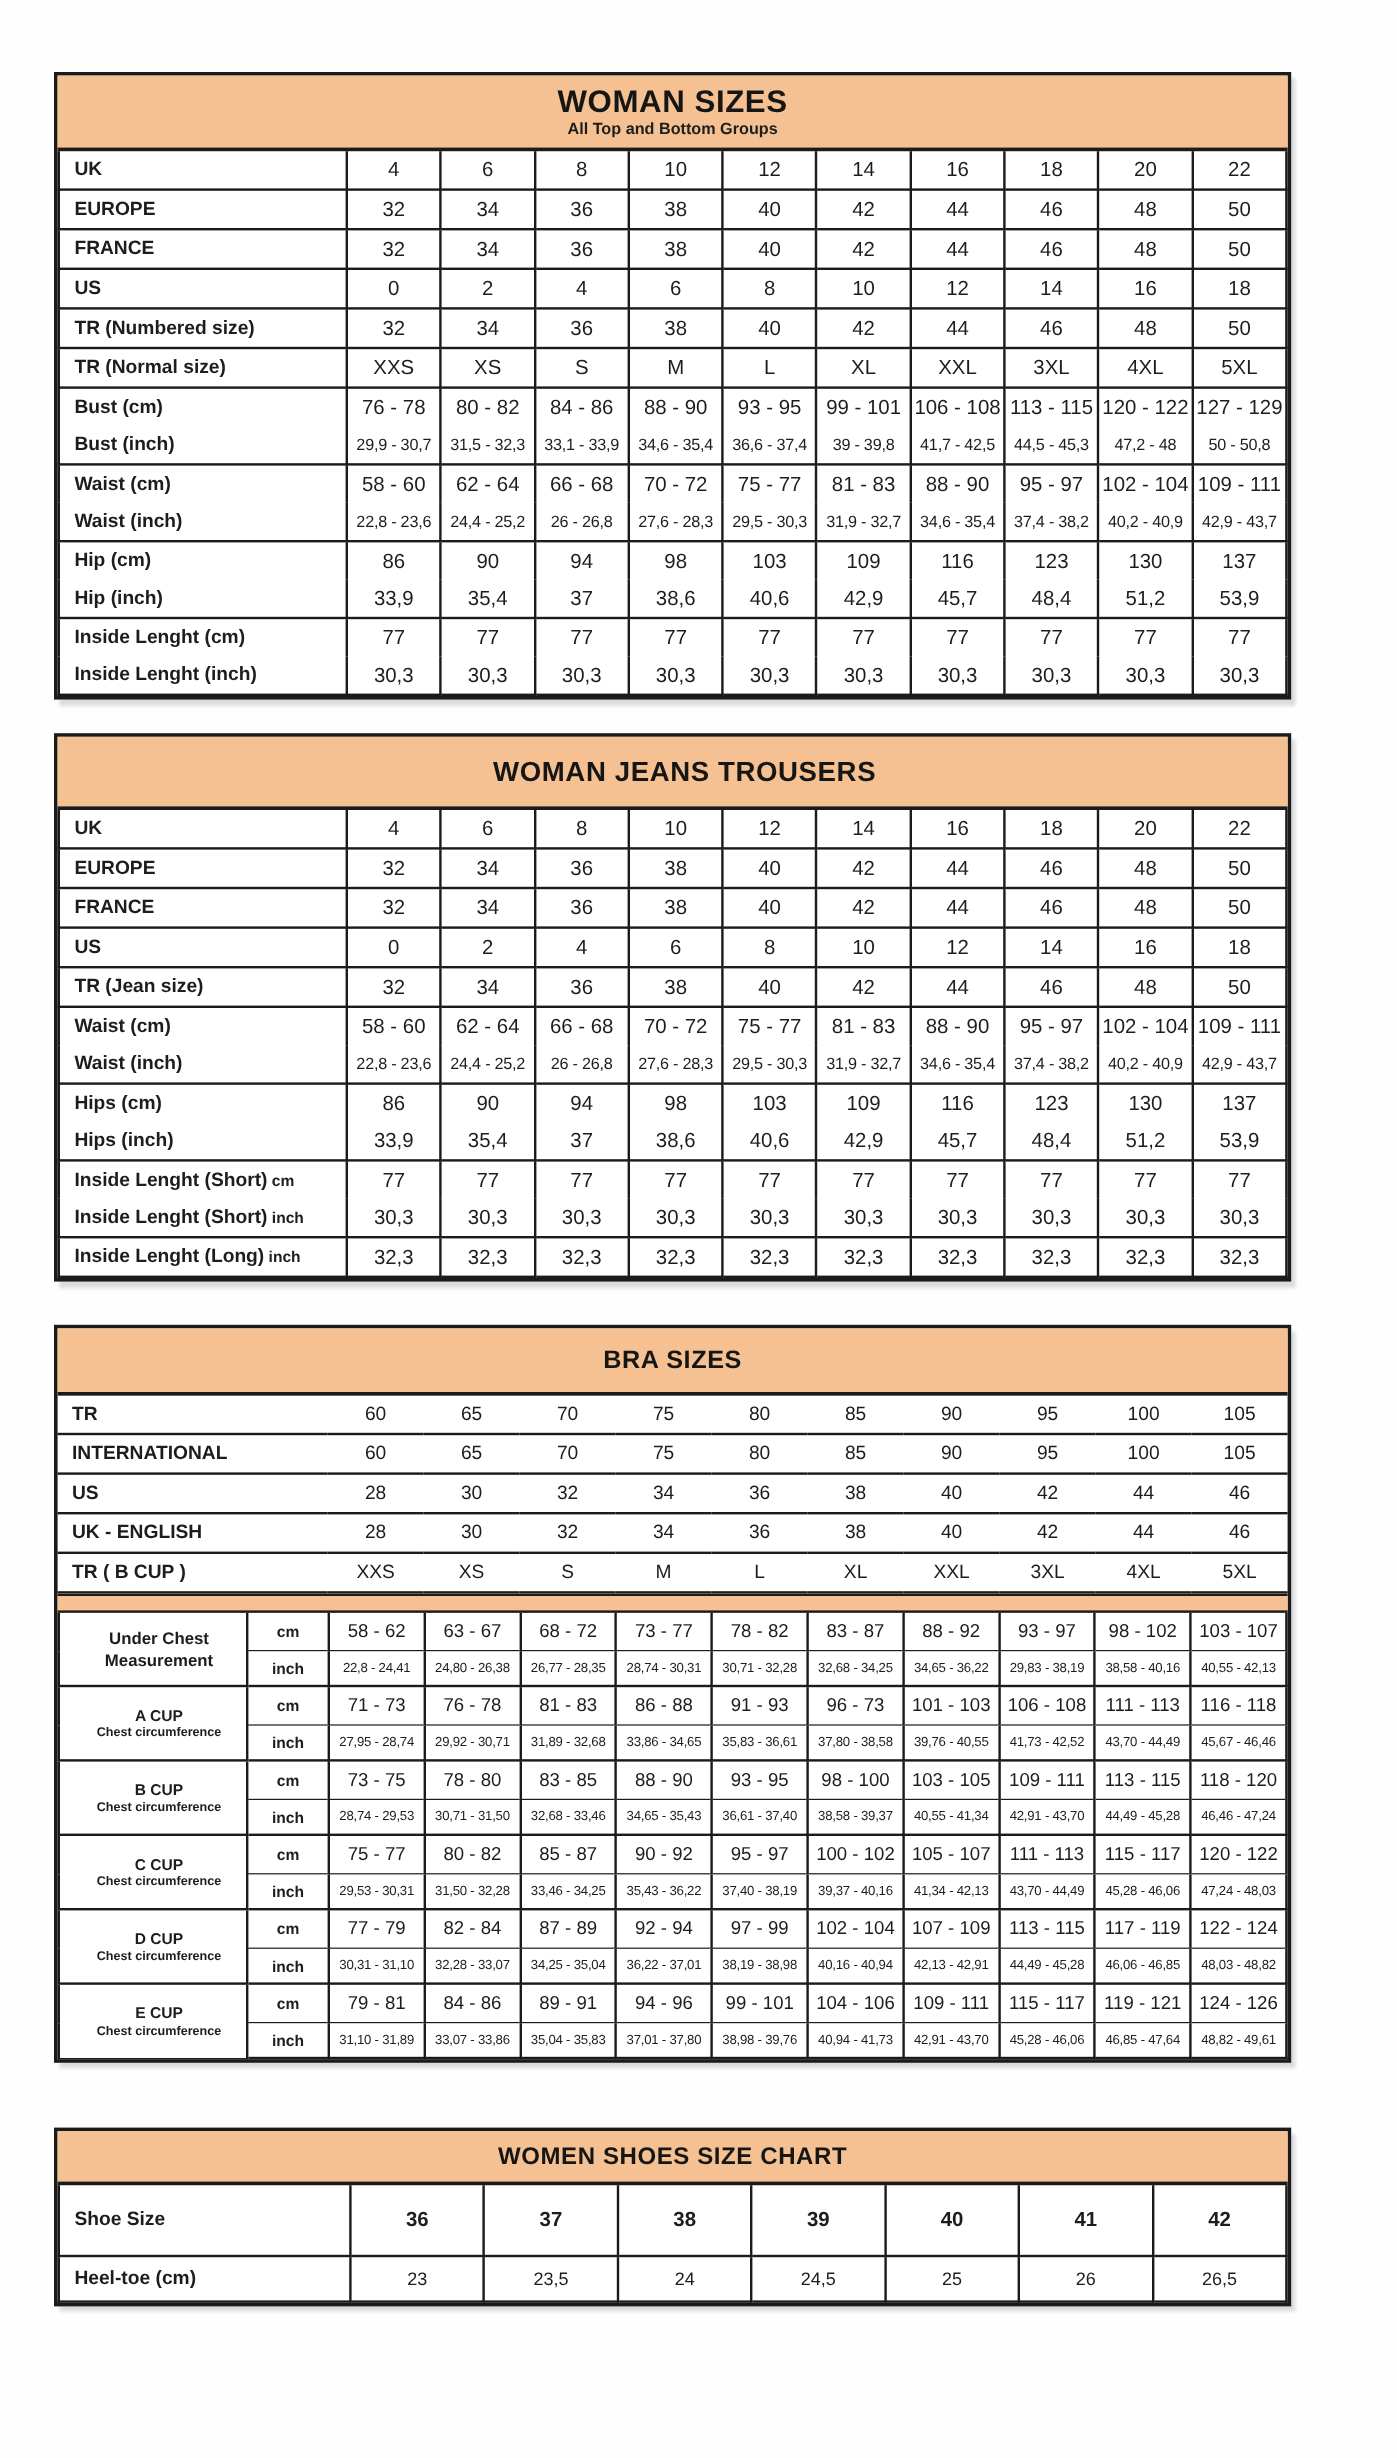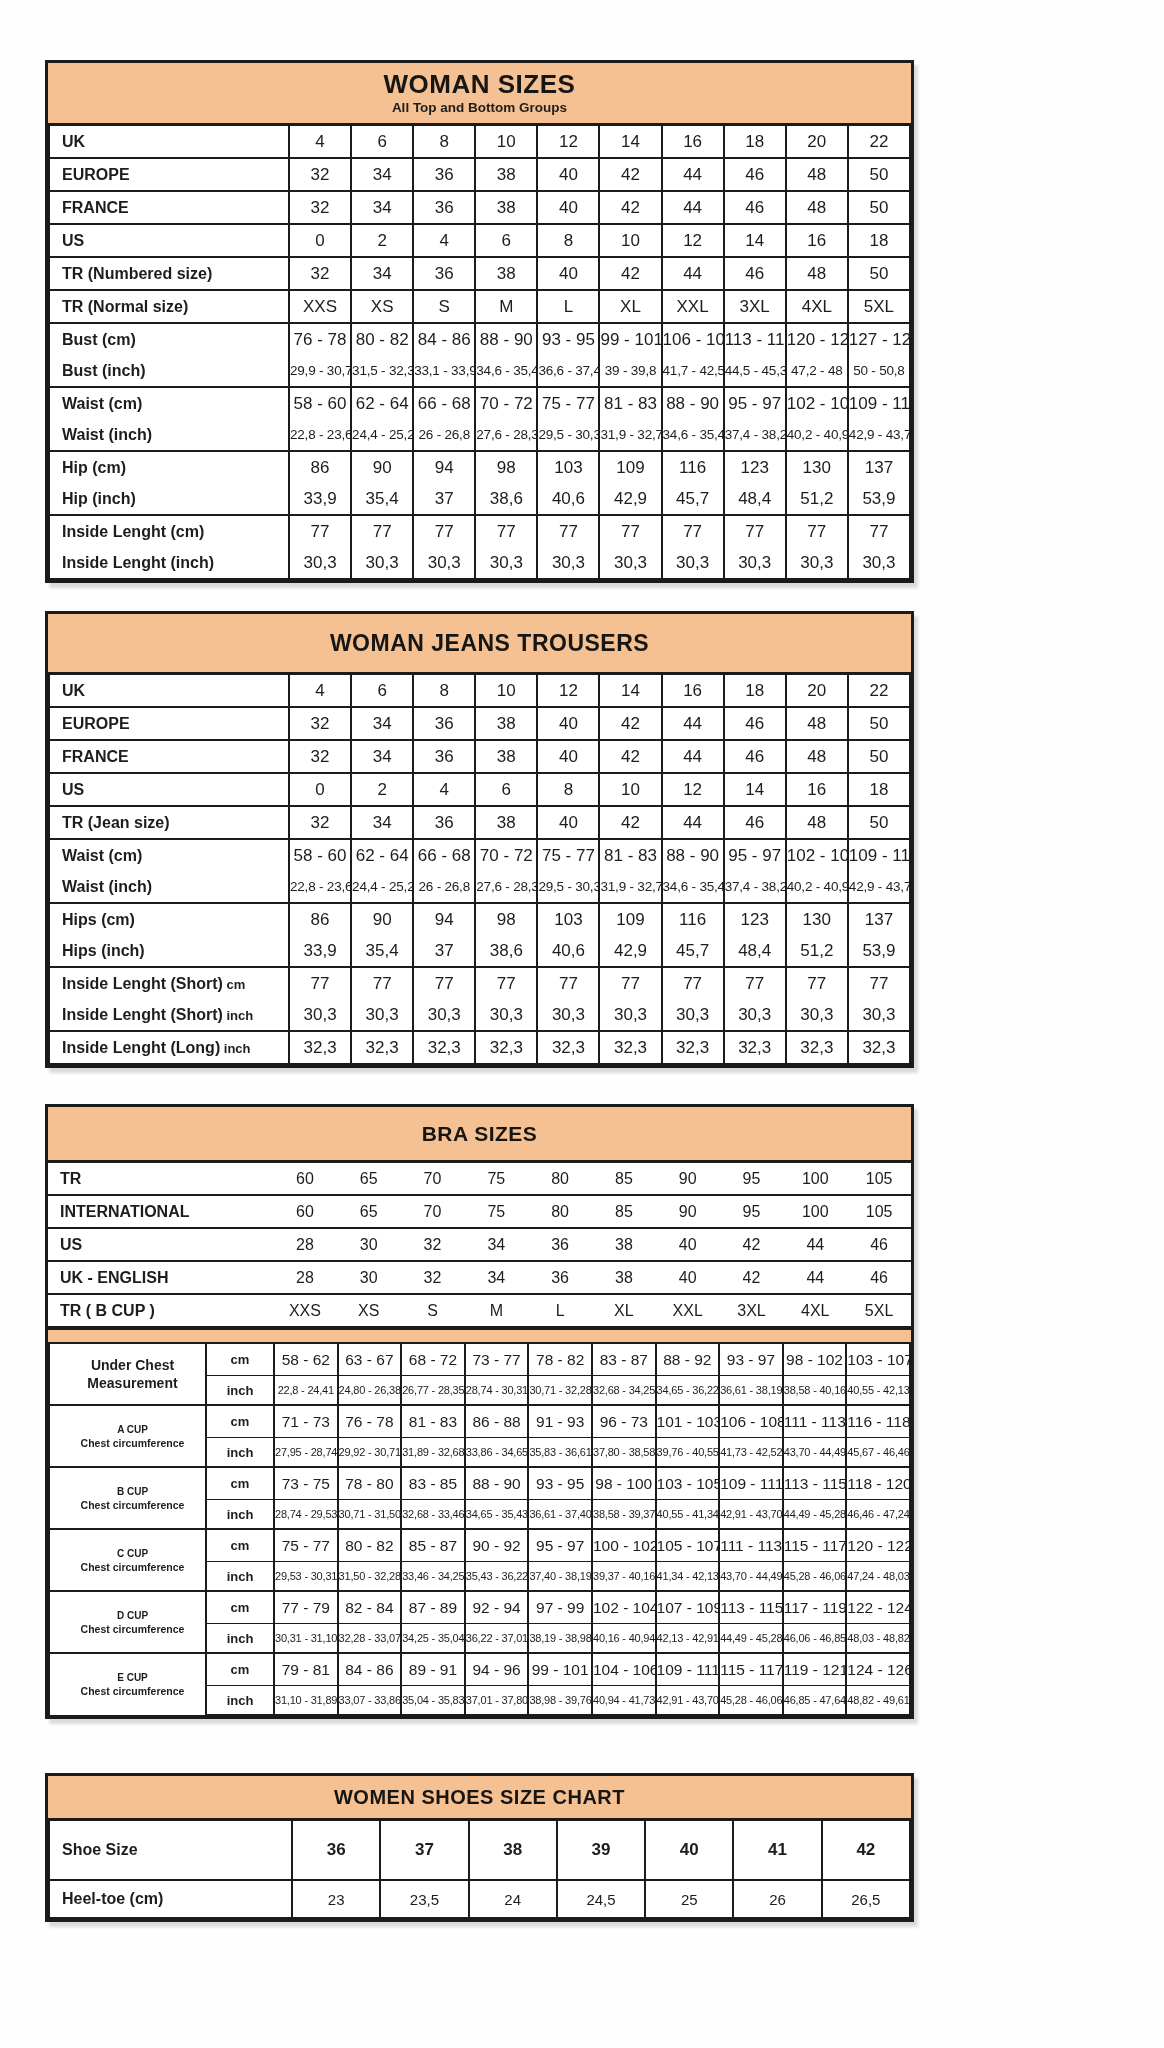--- a/index.html
+++ b/index.html
@@ -5,21 +5,21 @@
   html,body{margin:0;padding:0;}
   body{
     width:1164px;height:2048px;
     background:#ffffff;
     font-family:"Liberation Sans", sans-serif;
     color:#1d1d1b;
   }
   .page{position:relative;width:1164px;height:2048px;background:#fefefe;overflow:hidden;}
   .tbl{
     box-sizing:border-box;
-    margin-left:45px;width:869px;
+    margin-left:45px;width:1031px;
     border:3px solid #1b1b1b;
     background:#ffffff;
     box-shadow:4px 5px 3px rgba(0,0,0,0.14);
   }
   .t1{margin-top:60px;}
   .t2{margin-top:28px;}
   .t3{margin-top:36px;}
   .t4{margin-top:54px;}
   .hdr{
     background:#F5C192;
@@ -67,21 +67,21 @@
     border-top:2.5px solid #1b1b1b;
     border-bottom:2.5px solid #1b1b1b;
   }
 
   
   .bra-cups td{border:2px solid #1b1b1b;}
   .bra-cups tr:first-child td{border-top:0;}
   tr.cup-cm td{height:31px;border-bottom:1.2px solid #1b1b1b;}
   tr.cup-inch td{height:28px;border-top:1.2px solid #1b1b1b;}
   td.cuplbl{text-align:center;padding-left:10px;white-space:normal;}
-  .cl1{font-weight:bold;font-size:10px;line-height:1.2;}
+  .cl1{font-weight:bold;font-size:13px;line-height:1.2;}
   .cl1.wrap{font-size:14px;line-height:1.3;}
   .cl2{font-size:10.5px;font-weight:600;margin-top:1px;}
   td.unit{font-weight:bold;font-size:13px;}
   .cupval-cm{font-size:15.5px;}
   .cupval-inch{font-size:11px;letter-spacing:-0.2px;}
 
   
   .shoes tr:first-child td{height:58px;font-weight:bold;}
   .shoes tr:first-child .val{font-size:17px;font-weight:bold;}
   .shoes tr:last-child td{height:36px;}
@@ -558,21 +558,21 @@
           </tr>
           <tr class="cup-inch">
             <td class="unit">inch</td>
             <td class="val cupval-inch">22,8 - 24,41</td>
             <td class="val cupval-inch">24,80 - 26,38</td>
             <td class="val cupval-inch">26,77 - 28,35</td>
             <td class="val cupval-inch">28,74 - 30,31</td>
             <td class="val cupval-inch">30,71 - 32,28</td>
             <td class="val cupval-inch">32,68 - 34,25</td>
             <td class="val cupval-inch">34,65 - 36,22</td>
-            <td class="val cupval-inch">36,61 - 38,19</td>
+            <td class="val cupval-inch">29,83 - 38,19</td>
             <td class="val cupval-inch">38,58 - 40,16</td>
             <td class="val cupval-inch">40,55 - 42,13</td>
           </tr>
           <tr class="cup-cm">
             <td class="cuplbl" rowspan="2">
               <div class="cl1">A CUP</div>
               <div class="cl2">Chest circumference</div>
             </td>
             <td class="unit">cm</td>
             <td class="val cupval-cm">71 - 73</td>

